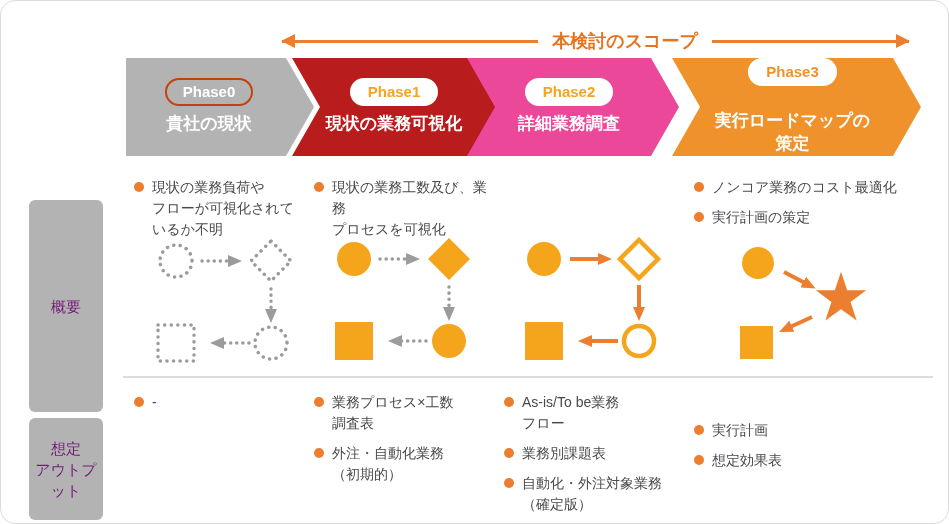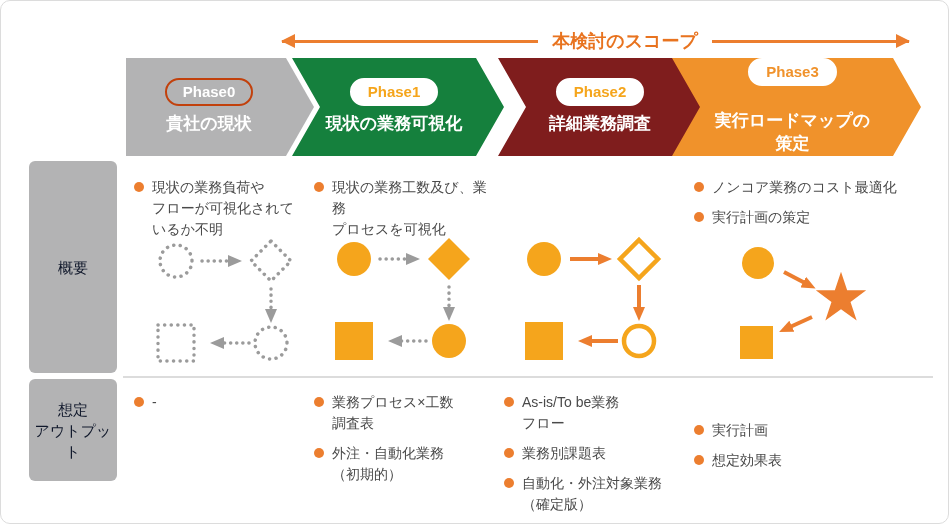--- a/index.html
+++ b/index.html
@@ -1,54 +1,54 @@
 <!DOCTYPE html>
 <html><head>
 <meta charset="utf-8">
 <style>
   html,body{margin:0;padding:0;background:#fff;}
   body{font-family:"Liberation Sans","DejaVu Sans",sans-serif;}
   .card{position:relative;width:949px;height:524px;box-sizing:border-box;
-    border:1px solid #DCDCDC;border-radius:10px;background:#fff;overflow:hidden;}
+    border:1px solid #DCDCDC;border-radius:15px;background:#fff;overflow:hidden;}
 
   
   .scope-row{position:absolute;left:281px;top:30px;width:627px;height:20px;
     display:flex;align-items:center;}
   .scope-label{font-size:18px;font-weight:bold;color:#E8731F;margin:0 14px;white-space:nowrap;}
   .arrow-line{height:3px;background:#EC7E2F;position:relative;}
   .arrow-line.left{flex:273;}
   .arrow-line.right{flex:210;}
   .arrow-line.left::before{content:"";position:absolute;left:-1px;top:-6px;
     border-right:14px solid #EC7E2F;border-top:7.5px solid transparent;border-bottom:7.5px solid transparent;}
   .arrow-line.right::after{content:"";position:absolute;right:-1px;top:-6px;
     border-left:14px solid #EC7E2F;border-top:7.5px solid transparent;border-bottom:7.5px solid transparent;}
 
   
   .chevron{position:absolute;top:57px;height:98px;display:flex;flex-direction:column;
     align-items:center;justify-content:center;gap:7px;box-sizing:border-box;}
   .chev0{left:125px;width:188px;background:#B3B3B4;
     clip-path:polygon(0 0,calc(100% - 28px) 0,100% 50%,calc(100% - 28px) 100%,0 100%);
     padding-right:22px;}
-  .chev1{left:291px;width:212px;background:#15803d;}
-  .chev2{left:497px;width:212px;background:#7f1d1d;}
+  .chev1{left:291px;width:212px;background:#b91c1c;}
+  .chev2{left:466px;width:212px;background:#ec4899;}
   .chev3{left:671px;width:249px;background:#F0922B;gap:24px;}
   .chev1,.chev2,.chev3{
     clip-path:polygon(0 0,calc(100% - 28px) 0,100% 50%,calc(100% - 28px) 100%,0 100%,28px 50%);
     padding-left:14px;padding-right:22px;}
   .pill{font-size:15px;font-weight:bold;border-radius:14px;padding:2px 16px;line-height:20px;}
   .pill.outline{color:#fff;border:2px solid #c2410c;background:transparent;}
   .pill.solid{background:#fff;border:2px solid #fff;}
   .pill.gold-text{color:#F5A51C;}
   .pill.orange-text{color:#F0922B;}
   .chev-title{color:#fff;font-weight:bold;font-size:17px;text-align:center;line-height:1.35;}
 
   
-  .row-label{position:absolute;left:28px;width:88px;background:#B3B3B4;border-radius:6px;
-    color:#0f172a;font-size:15px;display:flex;align-items:center;justify-content:center;
-    text-align:center;line-height:1.4;}
+  .row-label{position:absolute;left:28px;width:74px;background:#B3B3B4;border-radius:6px;
+    color:#701a75;font-size:15px;display:flex;align-items:center;justify-content:center;
+    text-align:center;line-height:1.4;margin-top:39px;}
   .row-label.ov{top:160px;height:212px;}
   .row-label.out{top:378px;height:102px;}
 
   .divider{position:absolute;left:122px;top:375px;width:810px;height:2px;background:#DCDCDC;}
 
   
   .col{position:absolute;display:flex;flex-direction:column;gap:9px;}
   .bullet{display:flex;align-items:flex-start;gap:8px;}
   .dot{flex:0 0 auto;width:10px;height:10px;border-radius:50%;background:#EC7E2F;margin-top:5px;}
   .bl-text{font-size:14px;color:#4A4A4A;line-height:1.5;}

